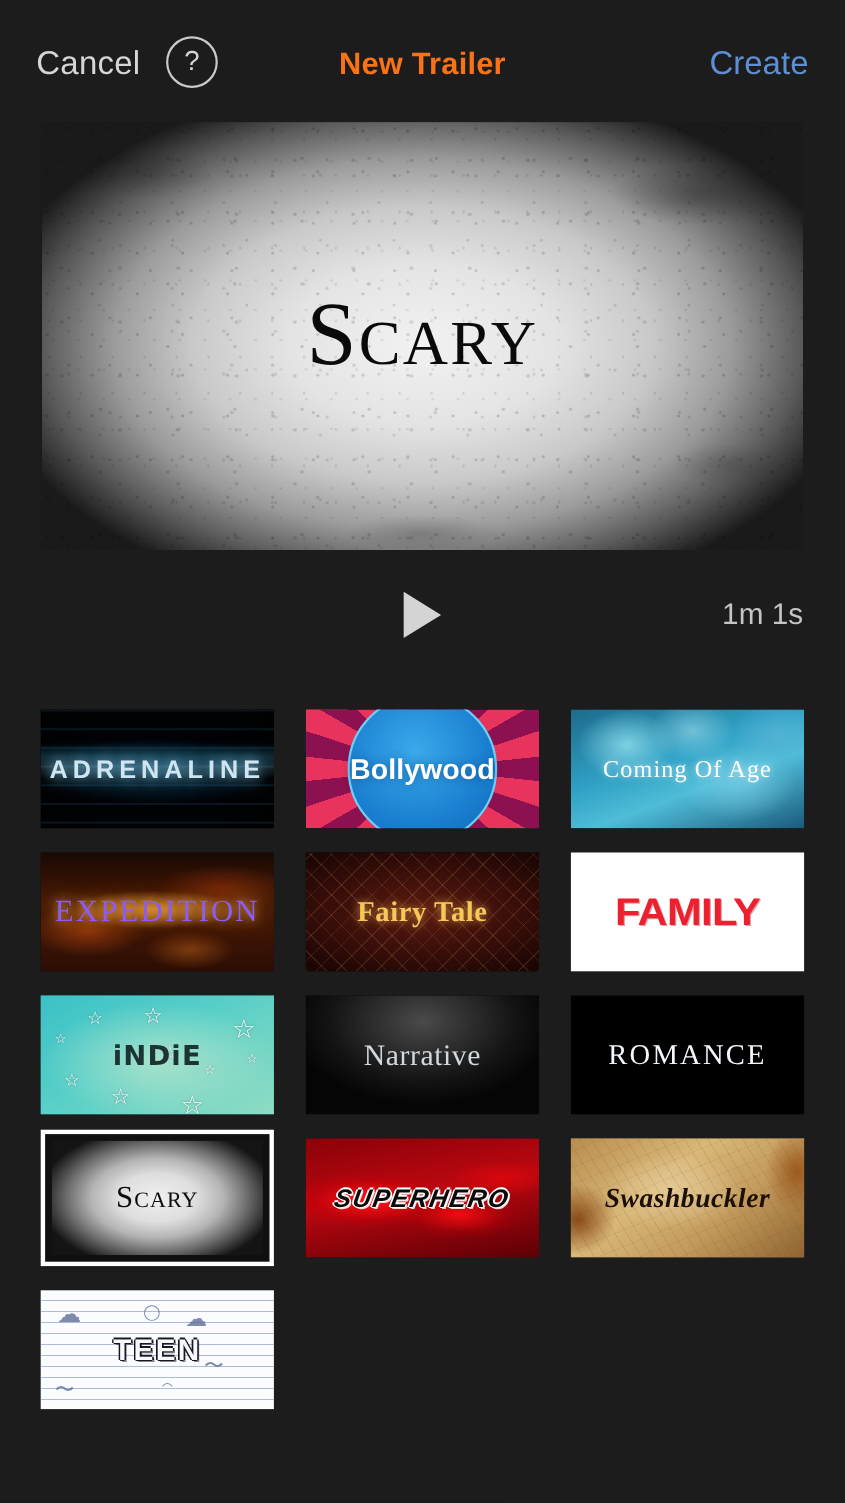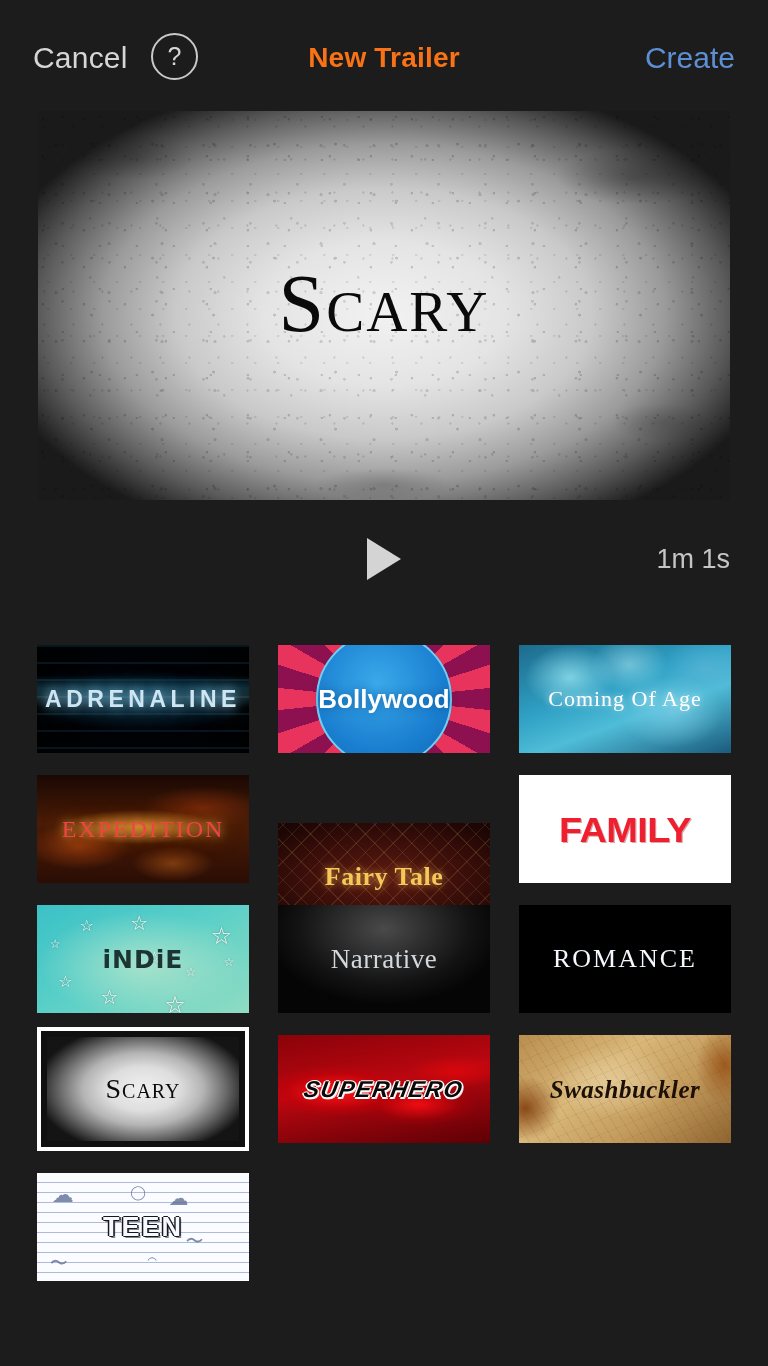--- a/index.html
+++ b/index.html
@@ -195,26 +195,26 @@
     content:""; position:absolute; inset:0;
     background:
       radial-gradient(ellipse 52% 22% at 48% 48%, rgba(255,170,60,.65), transparent 72%),
       radial-gradient(ellipse 34% 30% at 20% 66%, rgba(200,80,20,.55), transparent 72%),
       radial-gradient(ellipse 38% 26% at 78% 30%, rgba(170,60,15,.5), transparent 74%),
       radial-gradient(ellipse 26% 22% at 64% 82%, rgba(230,120,30,.4), transparent 74%),
       linear-gradient(180deg, #1a0803 0%, #4a1c06 45%, #2b0d04 100%);
   }
   .t-expedition .tlabel{
     font-family:"Liberation Serif", serif;
-    font-size:24px; color:#ef4444; letter-spacing:2px;
+    font-size:28px; color:#8b5cf6; letter-spacing:2px;
     text-shadow:0 0 10px rgba(255,190,80,.9), 0 0 22px rgba(255,140,30,.6);
   }
 
   
-  .t-fairy{ background:#000000;margin-top:48px; }
+  .t-fairy{ background:#000000; }
   .t-fairy::before{
     content:""; position:absolute; inset:0;
     background:
       repeating-linear-gradient(45deg, rgba(255,200,120,.12) 0 1px, transparent 1px 13px),
       repeating-linear-gradient(-45deg, rgba(255,200,120,.12) 0 1px, transparent 1px 13px),
       radial-gradient(ellipse 70% 60% at 50% 50%, #5c1a10 0%, #360d09 62%, #1c0604 100%);
   }
   .t-fairy .tlabel{
     font-family:"Liberation Serif", serif;
     font-size:26px; font-weight:bold; color:#f6c85a;

